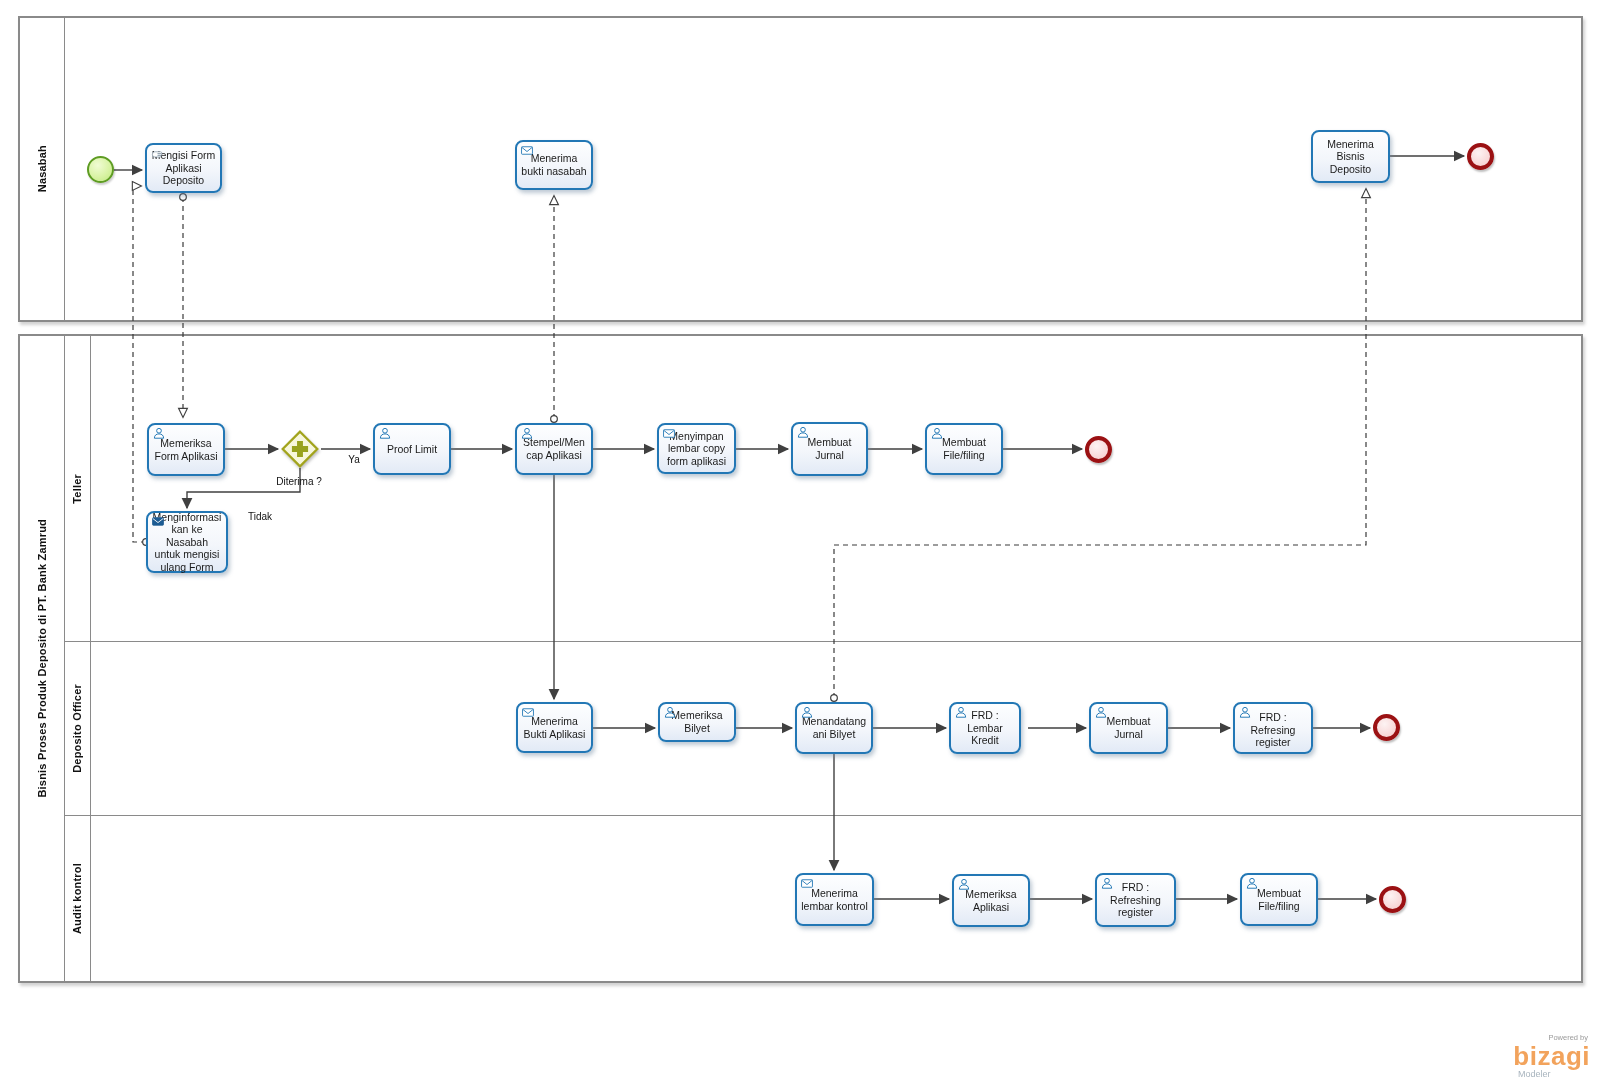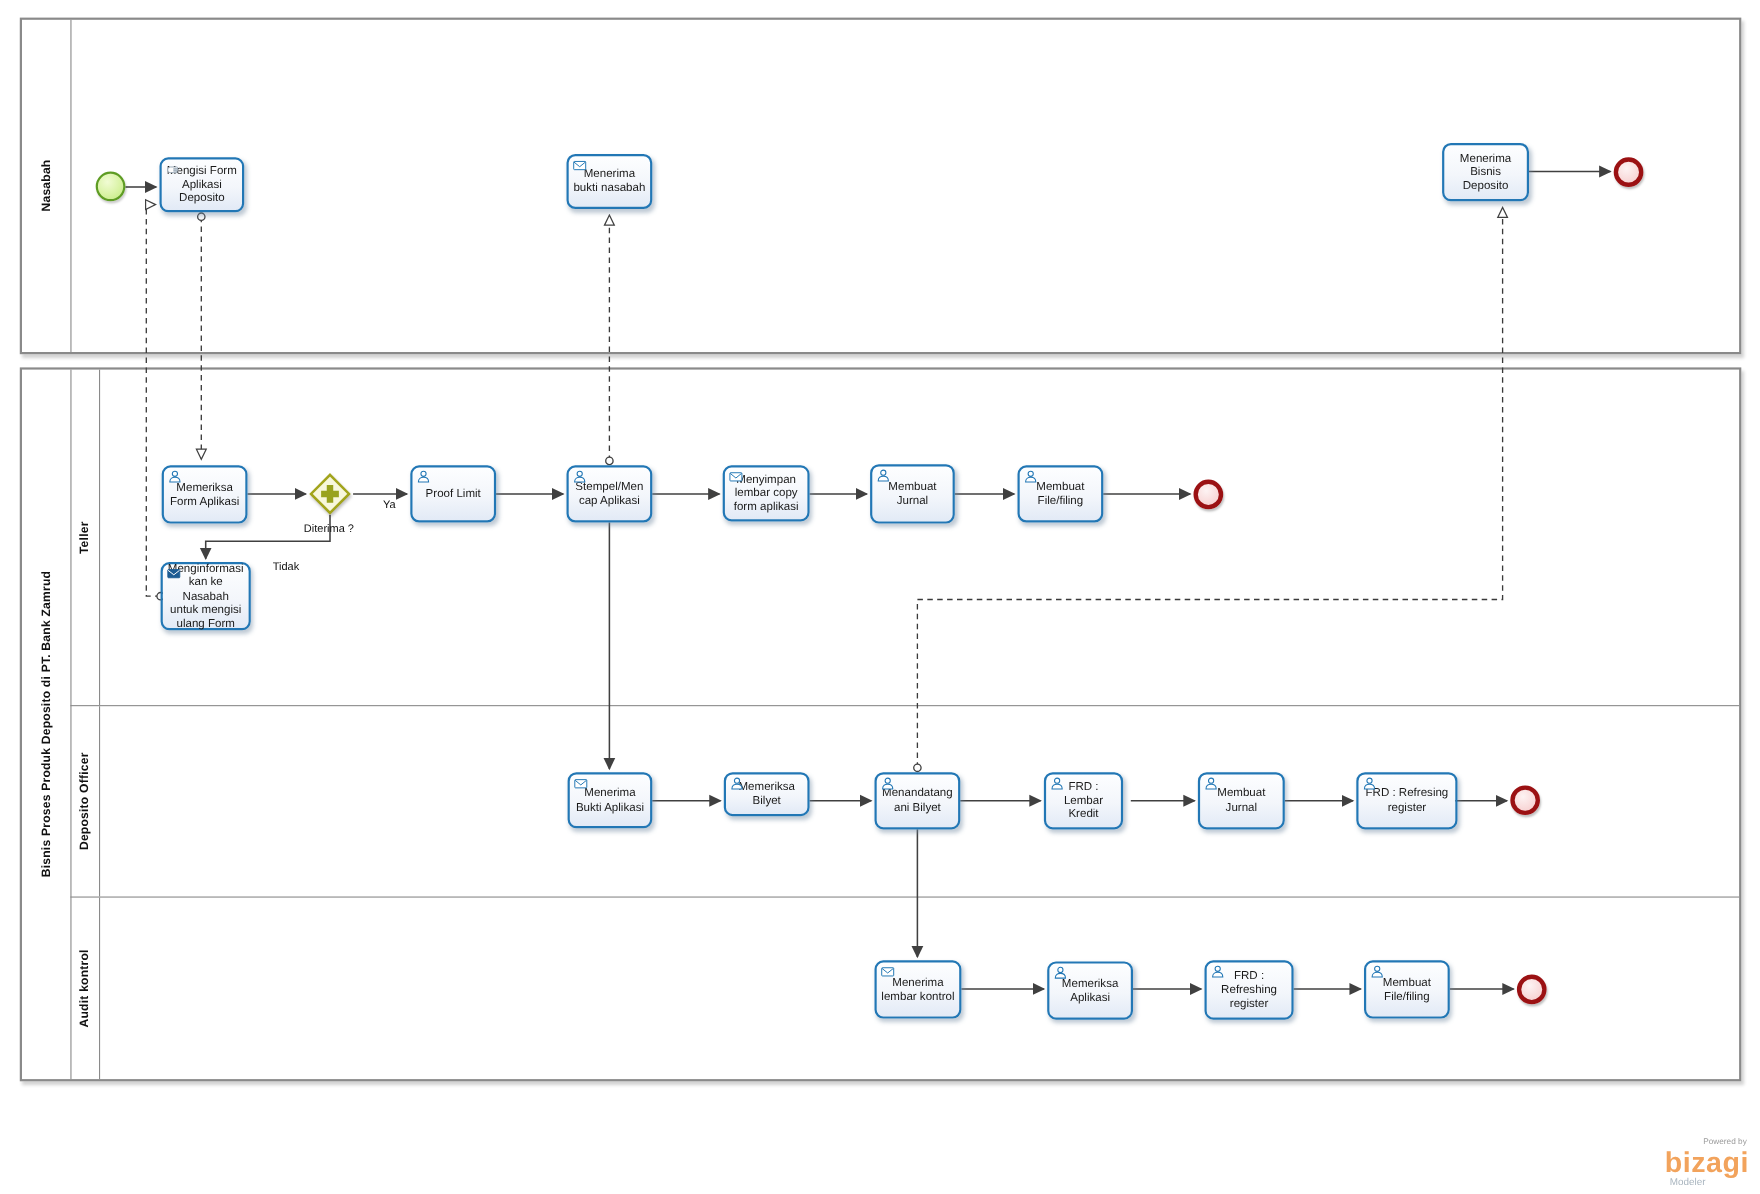--- a/index.html
+++ b/index.html
@@ -242,21 +242,21 @@
       </div>
       <div class="task" style="left: 1089px; top: 702px; width: 79px; height: 52px;">
         <span class="task-icon">
           <svg viewBox="0 0 16 16" xmlns="http://www.w3.org/2000/svg">
             <circle cx="8" cy="4.6" r="2.9" fill="#fff" stroke="#2277b5" stroke-width="1.2"></circle>
             <path d="M2.3 13.8 C2.3 10 5 8.5 8 8.5 C11 8.5 13.7 10 13.7 13.8 Z" fill="#fff" stroke="#2277b5" stroke-width="1.2"></path>
           </svg>
         </span>
         <span class="task-label">Membuat Jurnal</span>
       </div>
-      <div class="task" style="left: 1233px; top: 702px; width: 92px; height: 52px;">
+      <div class="task" style="left: 1233px; top: 702px; width: 80px; height: 52px; align-items: flex-end;">
         <span class="task-icon">
           <svg viewBox="0 0 16 16" xmlns="http://www.w3.org/2000/svg">
             <circle cx="8" cy="4.6" r="2.9" fill="#fff" stroke="#2277b5" stroke-width="1.2"></circle>
             <path d="M2.3 13.8 C2.3 10 5 8.5 8 8.5 C11 8.5 13.7 10 13.7 13.8 Z" fill="#fff" stroke="#2277b5" stroke-width="1.2"></path>
           </svg>
         </span>
         <span class="task-label">FRD : Refresing register</span>
       </div>
       <div class="task" style="left: 795px; top: 873px; width: 79px; height: 53px;">
         <span class="task-icon">

